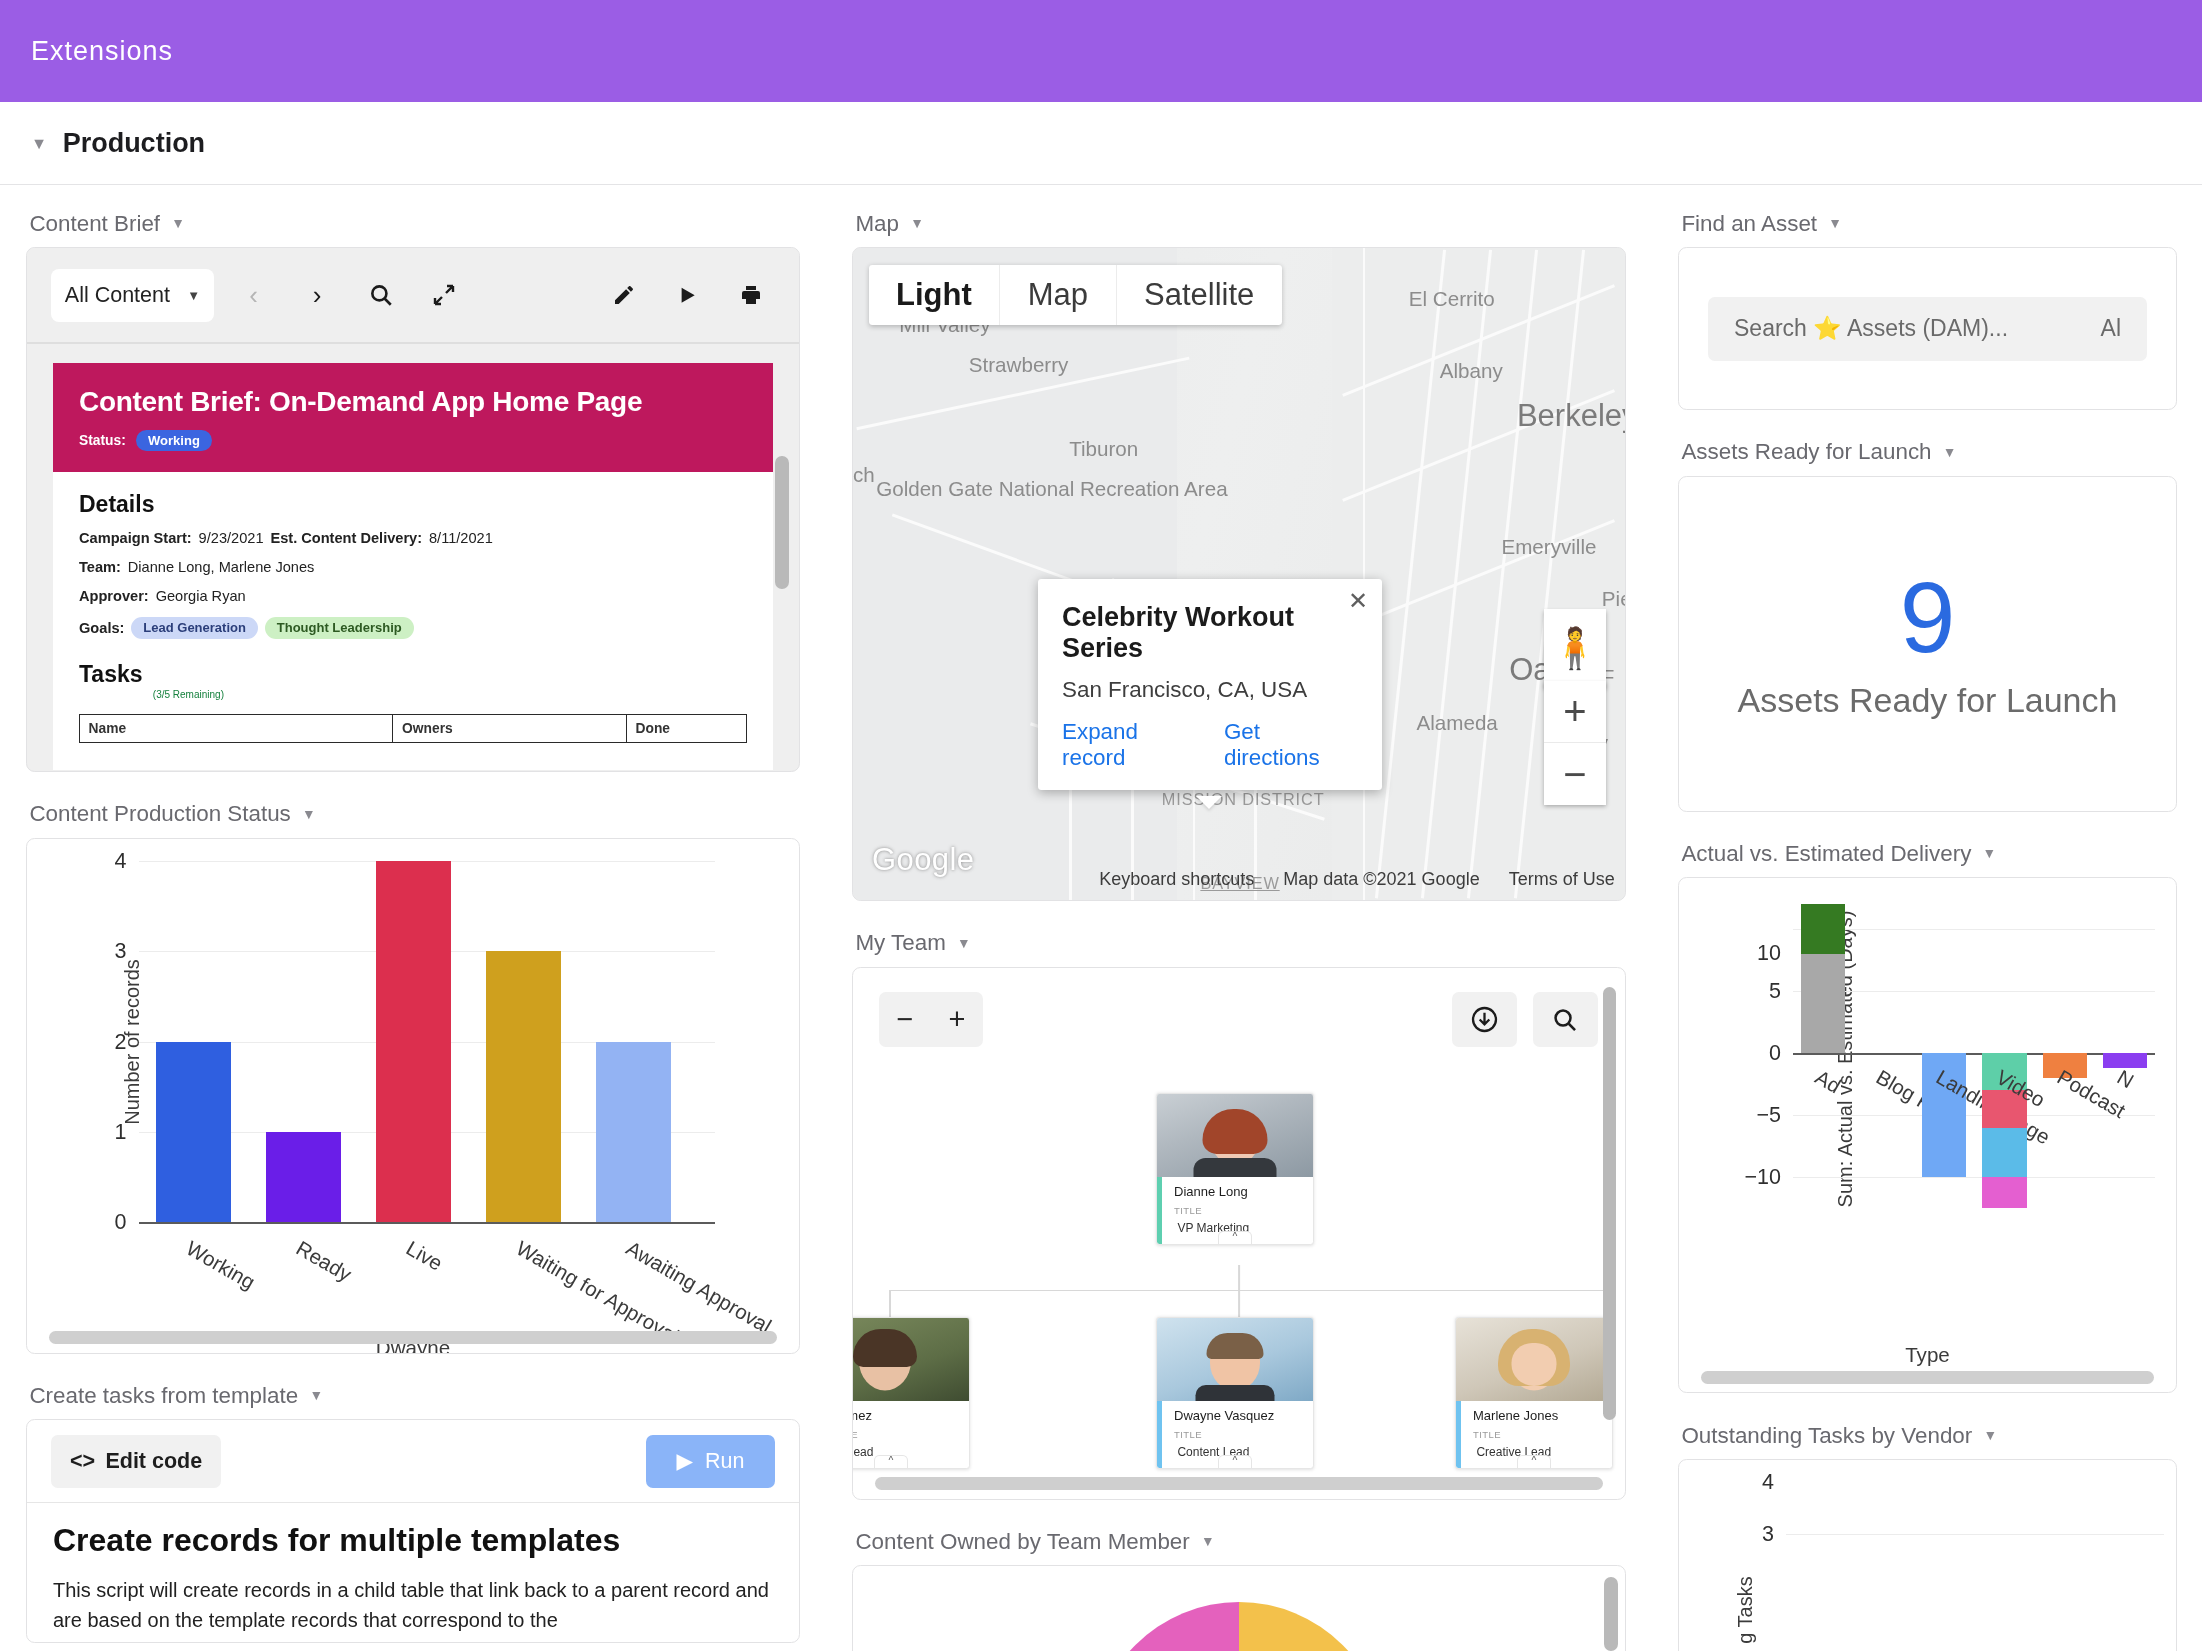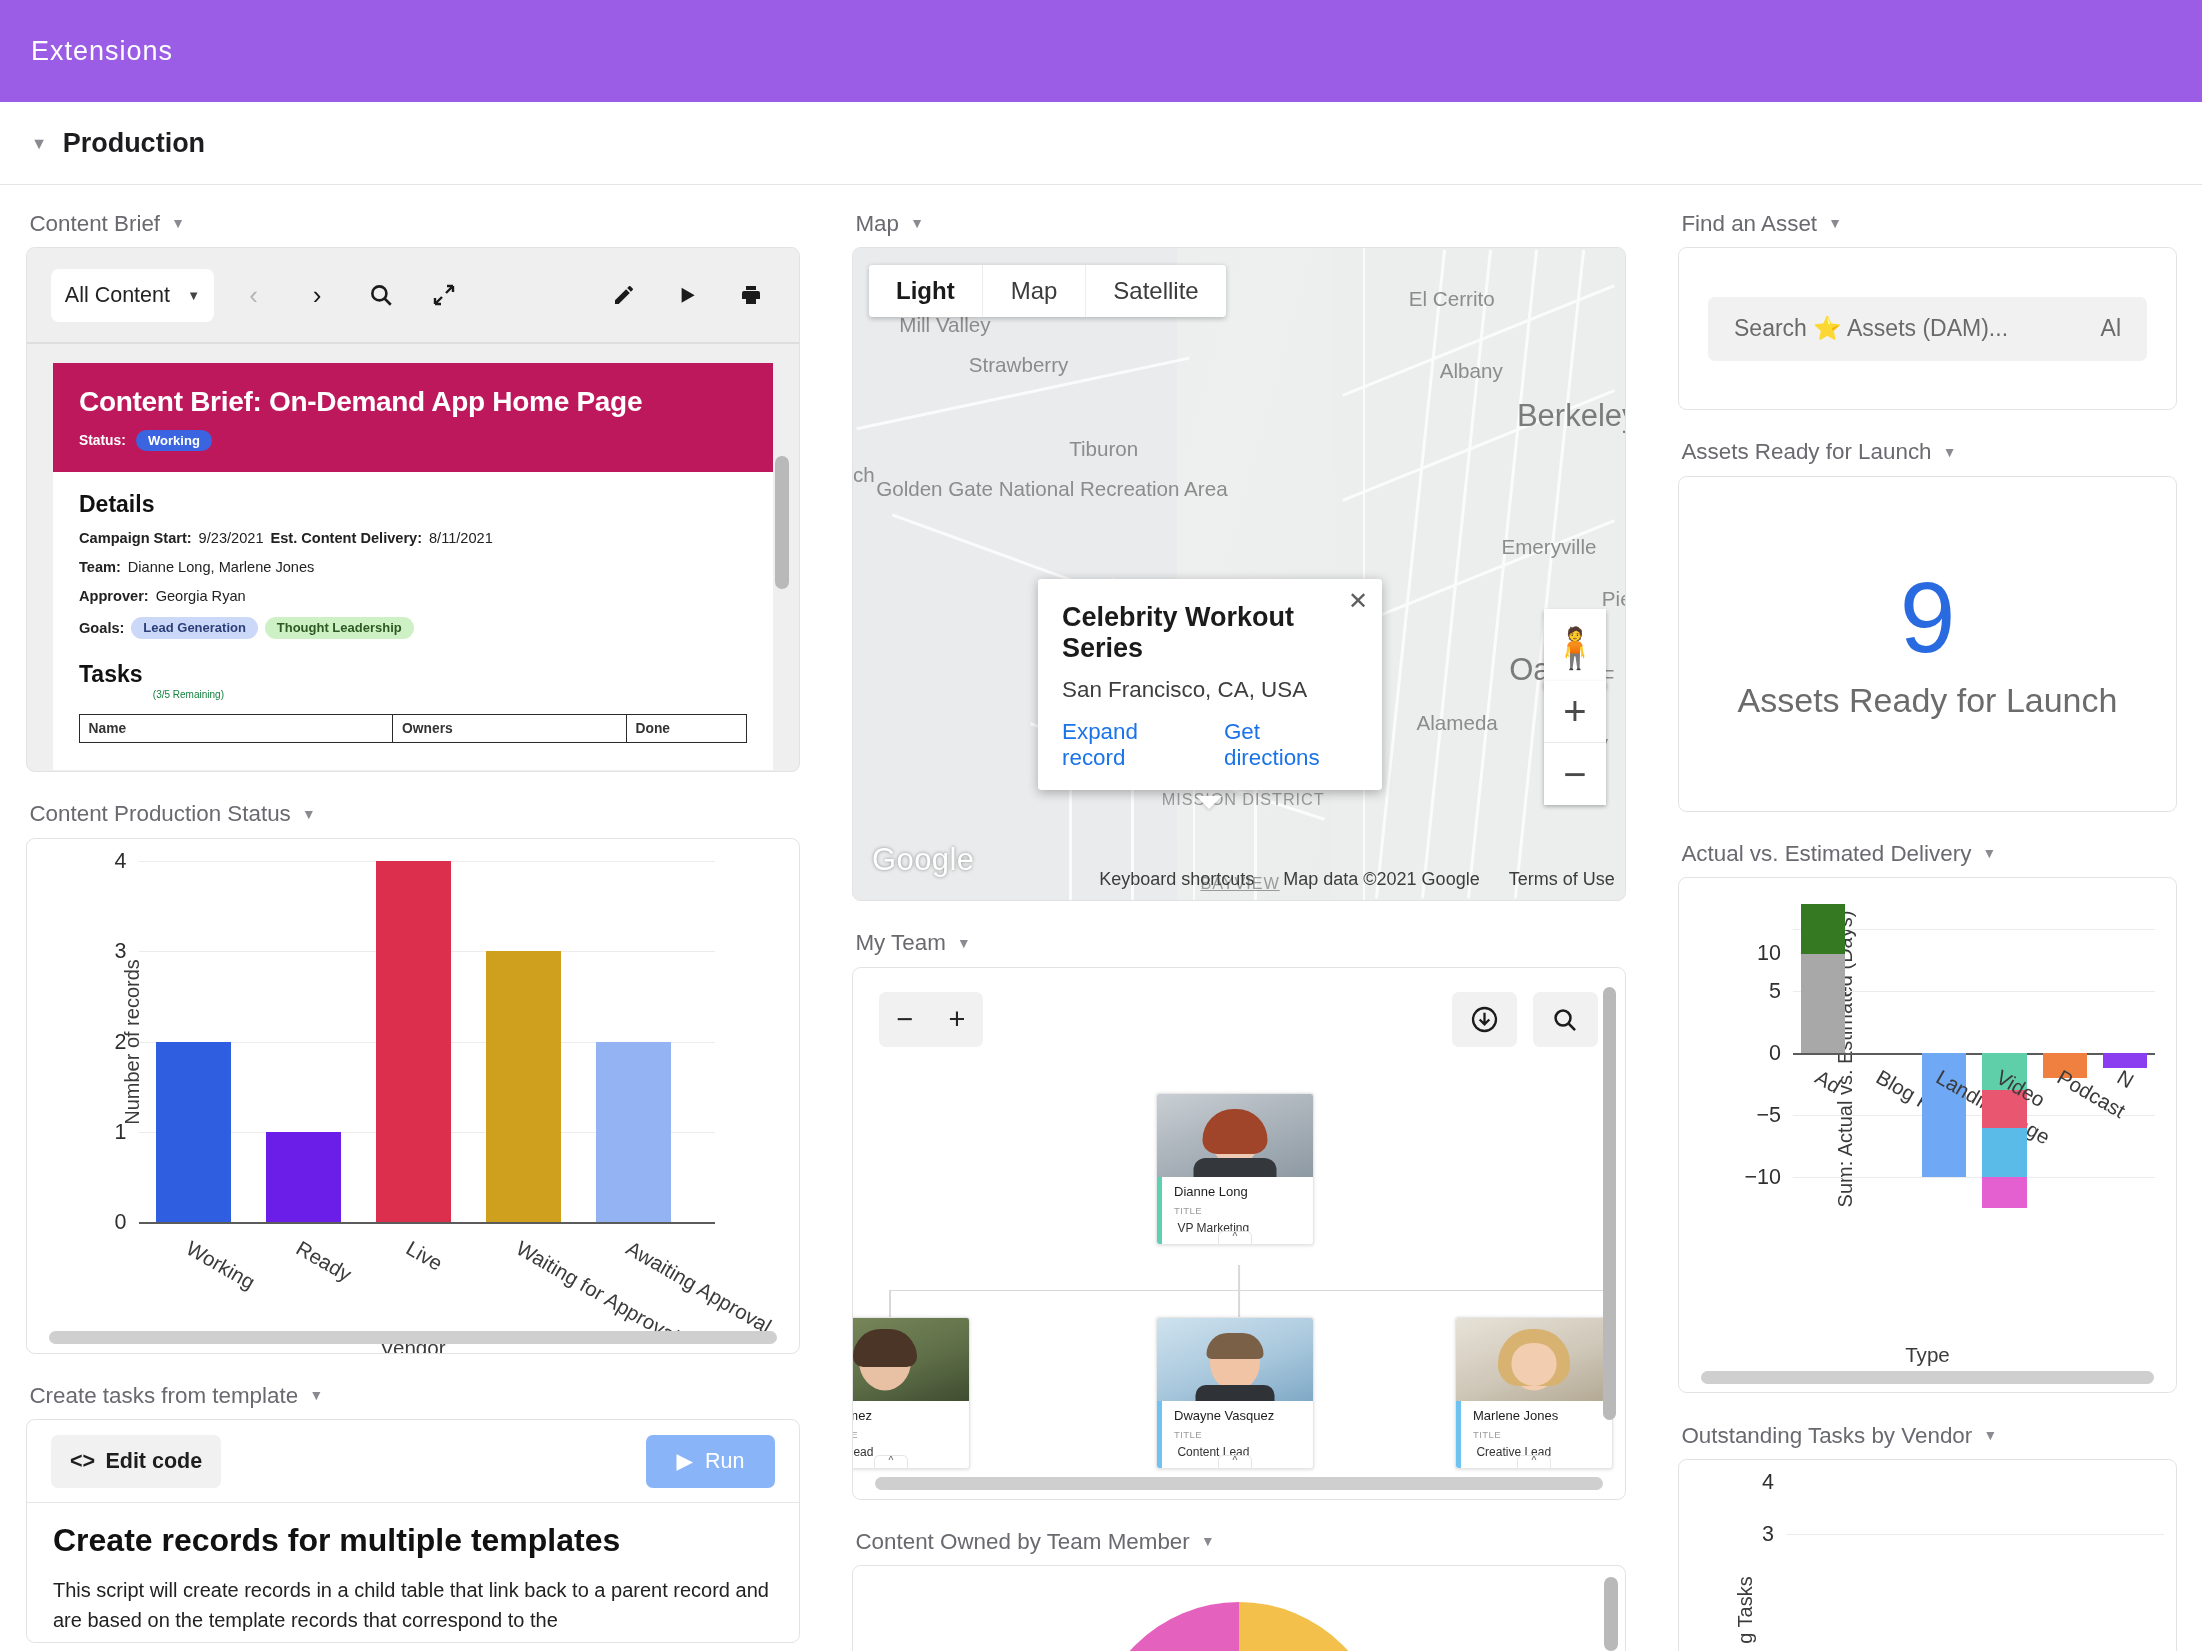--- a/index.html
+++ b/index.html
@@ -254,21 +254,21 @@
   .maplabel.tiny { font-size: 16.3px; letter-spacing: 0.9px; color: #9a9a9a; }
   .maplabel.ctr { text-align: center; line-height: 1.25; }
 
   .map-modes {
     position: absolute; top: 17px; left: 15.5px;
     display: flex; background: #fff; border-radius: 3.4px;
     box-shadow: 0 1.7px 5.2px rgba(0,0,0,.22);
     overflow: hidden;
   }
   .map-mode {
-    padding: 12px 27.5px; font-size: 24px; color: #3b3b3b;
+    padding: 12px 27.5px; font-size: 31px; color: #3b3b3b;
     border-right: 1.7px solid #ececec;
   }
   .map-mode:last-child { border-right: none; }
   .map-mode.active { font-weight: 700; color: #1a1a1a; }
 
   .infowin {
     position: absolute; left: 185px; top: 331px;
     width: 344px; background: #fff; border-radius: 3.4px;
     box-shadow: 0 2.6px 10.3px rgba(0,0,0,.28);
     padding: 22.4px 24px 19px 24px;
@@ -542,21 +542,21 @@
               <div class="barslot">
                 <div class="bar" style="height: 75%; background: rgb(207, 160, 30);"></div>
                 <div class="xlabel">Waiting for Approval</div>
               </div>
               <div class="barslot">
                 <div class="bar" style="height: 50%; background: rgb(147, 179, 243);"></div>
                 <div class="xlabel">Awaiting Approval</div>
               </div>
             </div>
           </div>
-        <div class="xaxis-title">Vendor</div>
+        <div class="xaxis-title">Dwayne</div>
         <div class="hscroll"></div>
       </div>
     </div>
 
     <div class="widget">
       <div class="widget-head">
         <span class="label">Create tasks from template</span>
         <span class="chev">▼</span>
       </div>
       <div class="card script-card">

